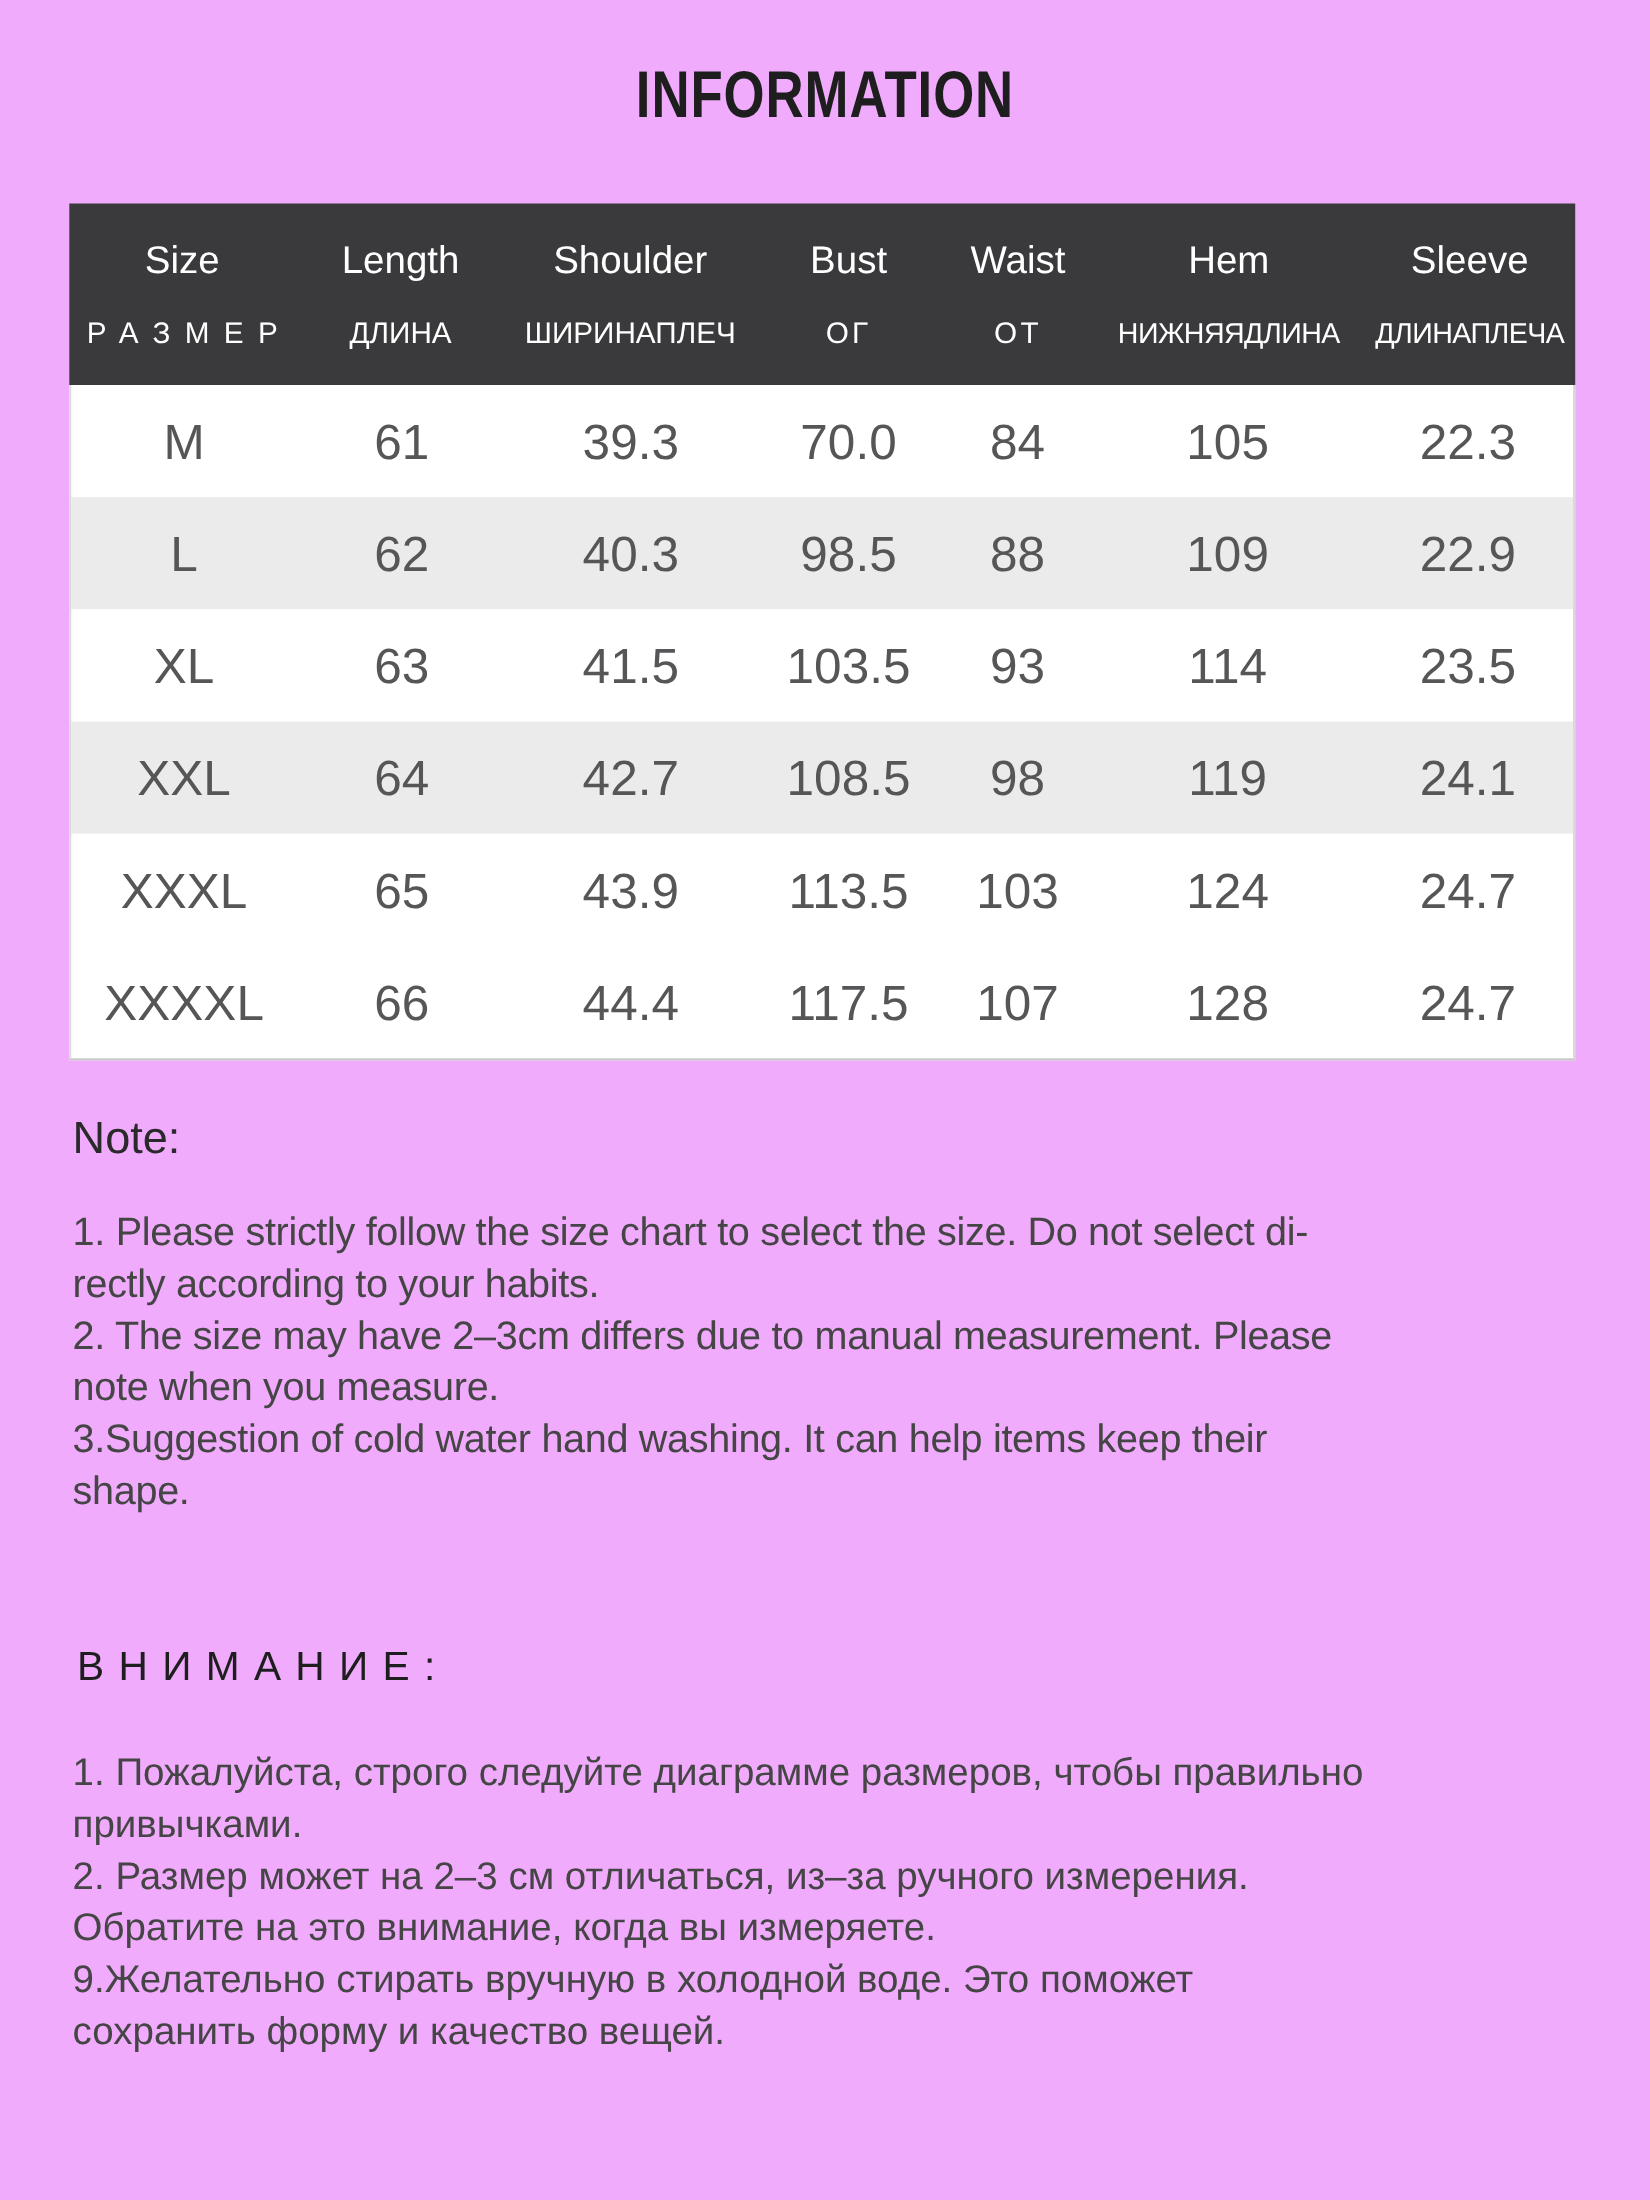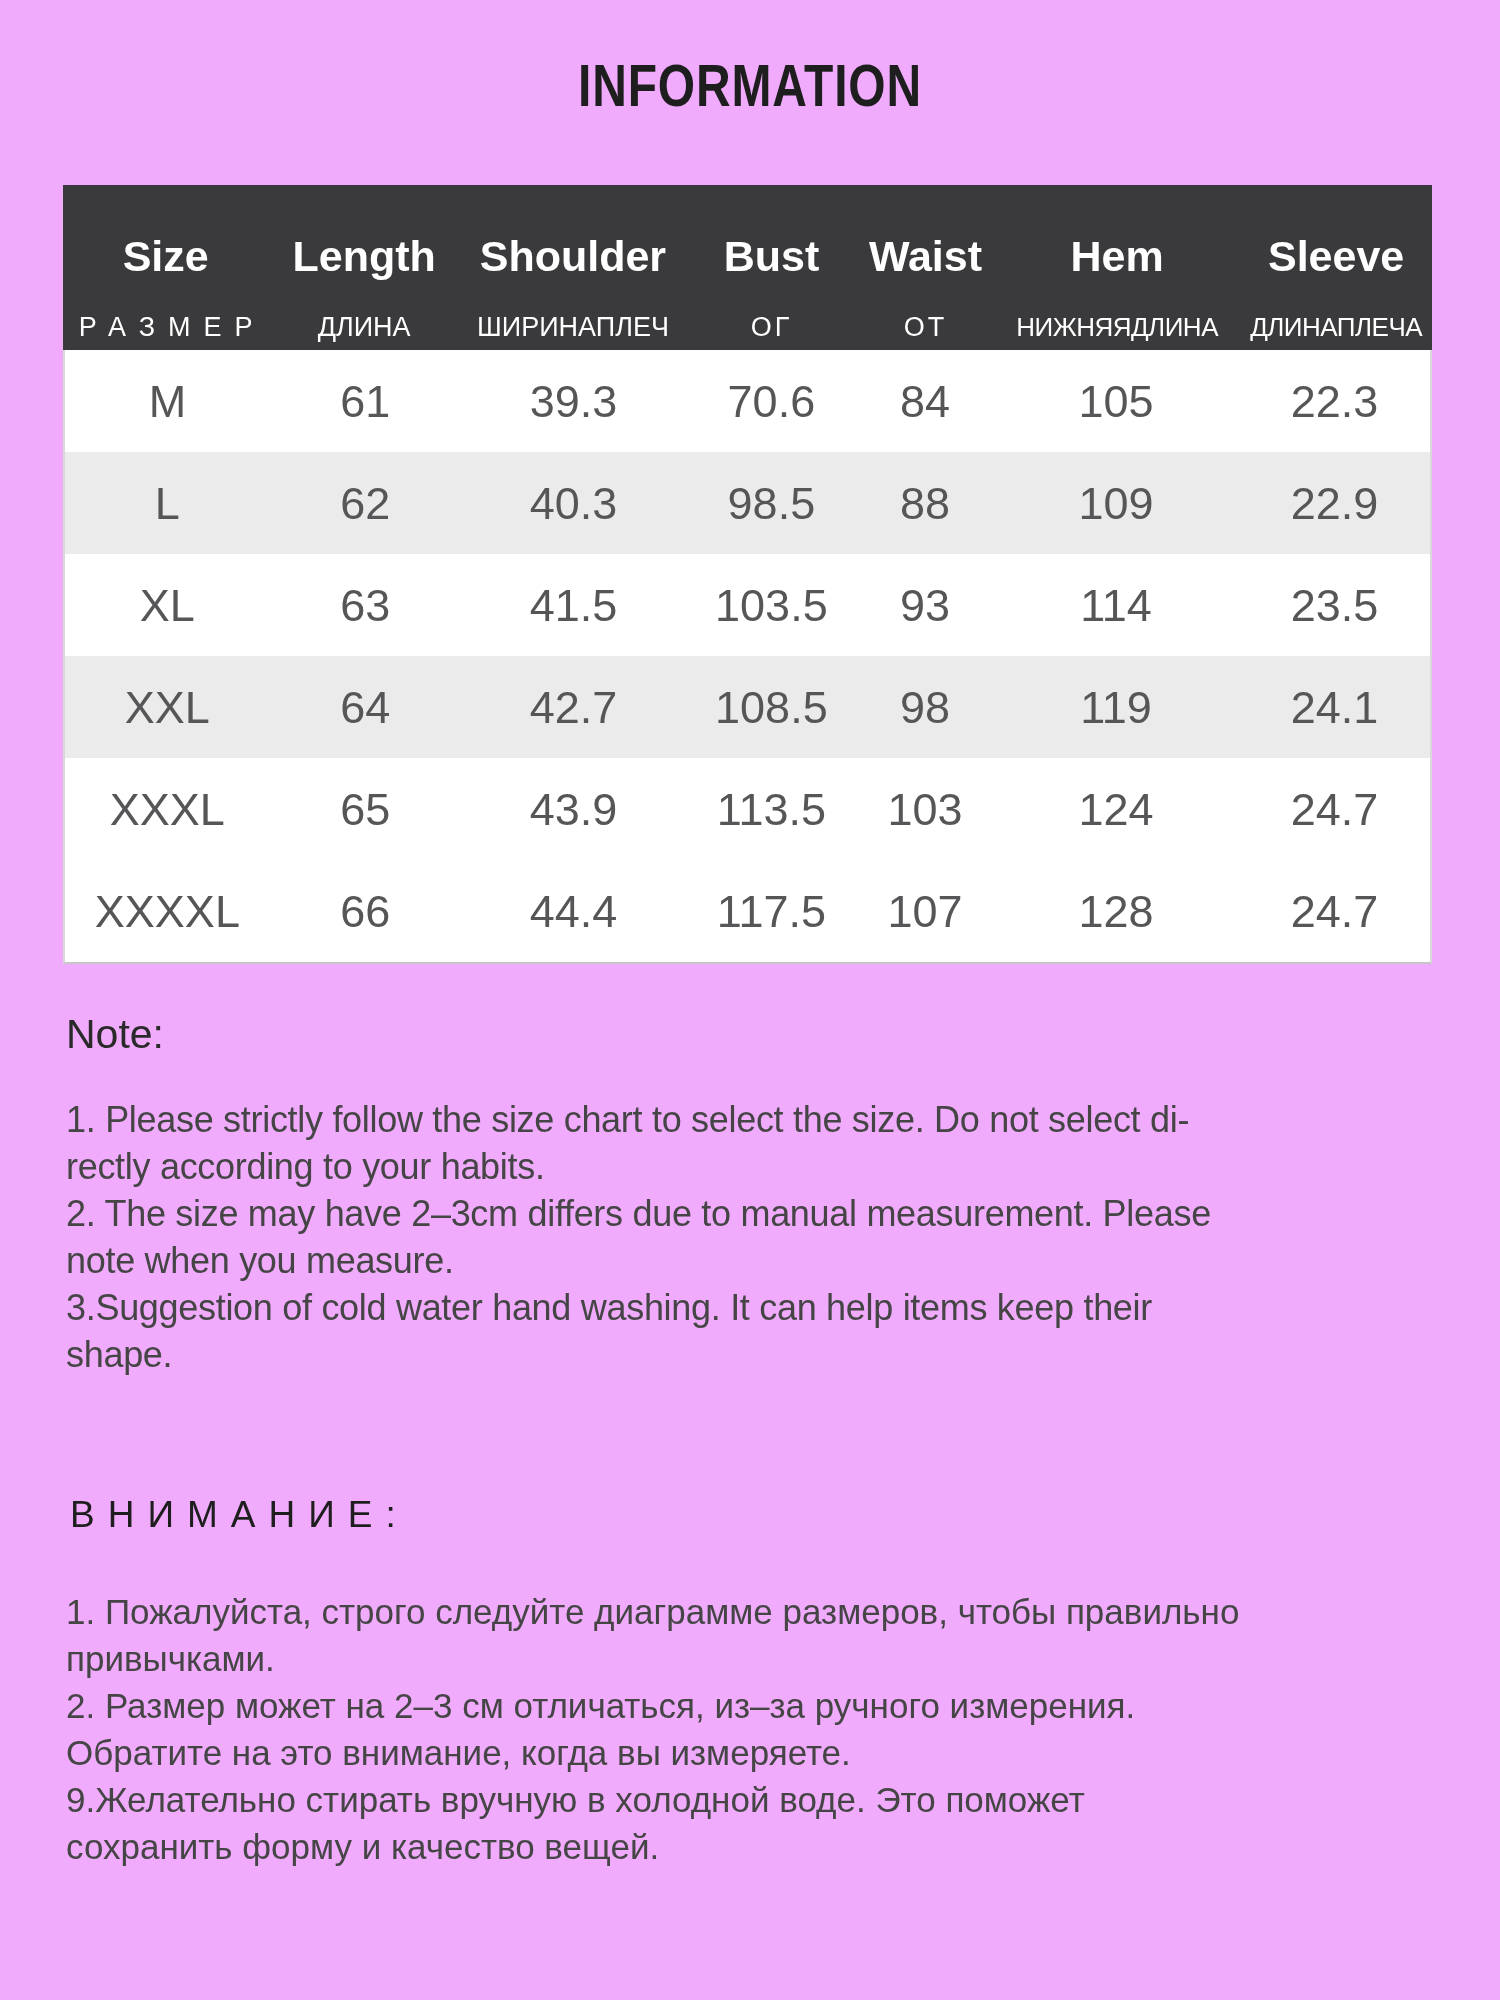--- a/index.html
+++ b/index.html
@@ -13,21 +13,21 @@
     transform:scaleX(0.8); letter-spacing:1px; line-height:1;
   }
   .size-table { position:absolute; left:63px; top:185px; width:1369px; }
   .row {
     display:grid;
     grid-template-columns:15% 14% 16.5% 12.5% 10% 18% 14%;
   }
   .thead { background:#3a3a3c; color:#ffffff; height:165px; }
   .thead .row { height:100%; }
   .th { display:flex; flex-direction:column; align-items:center; }
-  .th .en { margin-top:50px; font-size:43px; font-weight:700; line-height:1; white-space:nowrap; }
+  .th .en { margin-top:34px; font-size:35px; font-weight:400; line-height:1; white-space:nowrap; }
   .th .ru { margin-top:36px; font-size:27px; font-weight:400; line-height:1; white-space:nowrap; }
   .th.c0 .ru { letter-spacing:13px; margin-left:13px; }
   .th.c3 .ru, .th.c4 .ru { letter-spacing:3px; }
   .th.c5 .ru, .th.c6 .ru { font-size:26px; letter-spacing:-0.5px; }
   .tbody {
     border-left:2px solid #d9d9d9; border-right:2px solid #d9d9d9;
     border-bottom:2px solid #c6c6c6; background:#ffffff;
   }
   .tr { height:102px; align-items:center; background:#ffffff; color:#565658; font-size:45px; }
   .tr.alt { background:#ebebeb; }
@@ -89,21 +89,21 @@
           <span class="ru">ДЛИНАПЛЕЧА</span>
         </div>
       </div>
     </div>
 
     <div class="tbody">
       <div class="tr row">
         <div class="td">M</div>
         <div class="td">61</div>
         <div class="td">39.3</div>
-        <div class="td">70.6</div>
+        <div class="td">70.0</div>
         <div class="td">84</div>
         <div class="td">105</div>
         <div class="td">22.3</div>
       </div>
       <div class="tr row alt">
         <div class="td">L</div>
         <div class="td">62</div>
         <div class="td">40.3</div>
         <div class="td">98.5</div>
         <div class="td">88</div>

